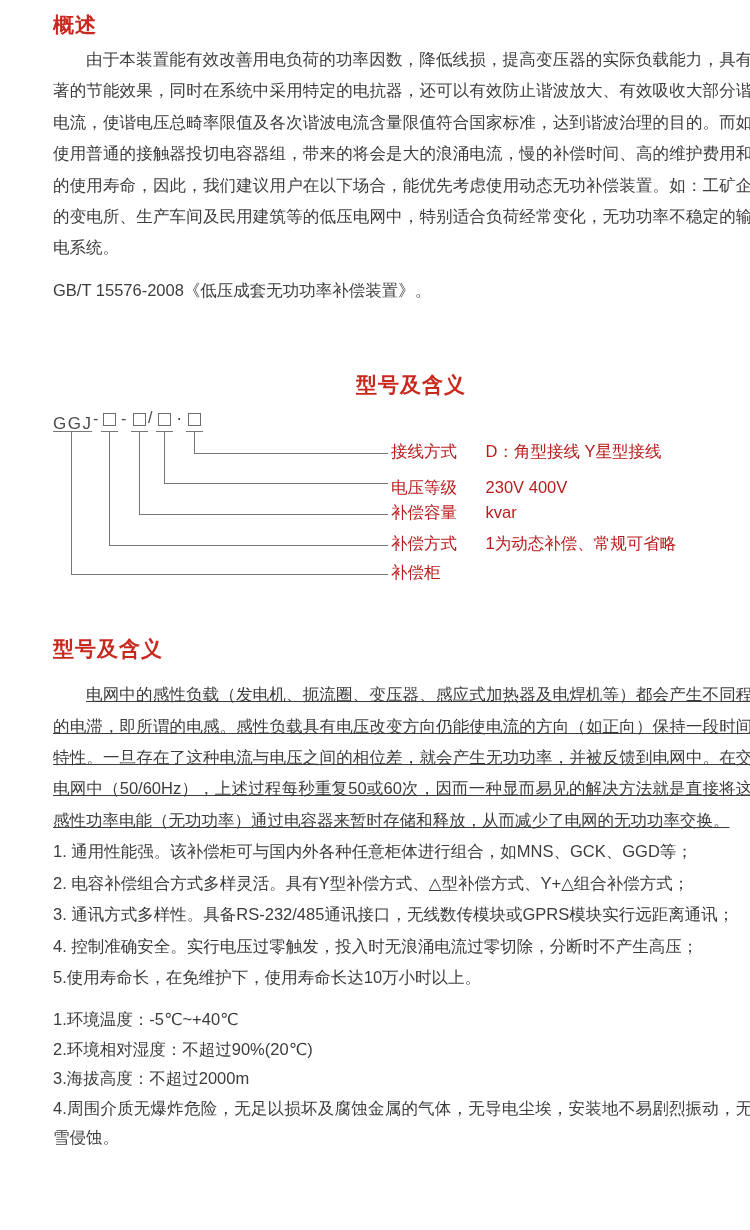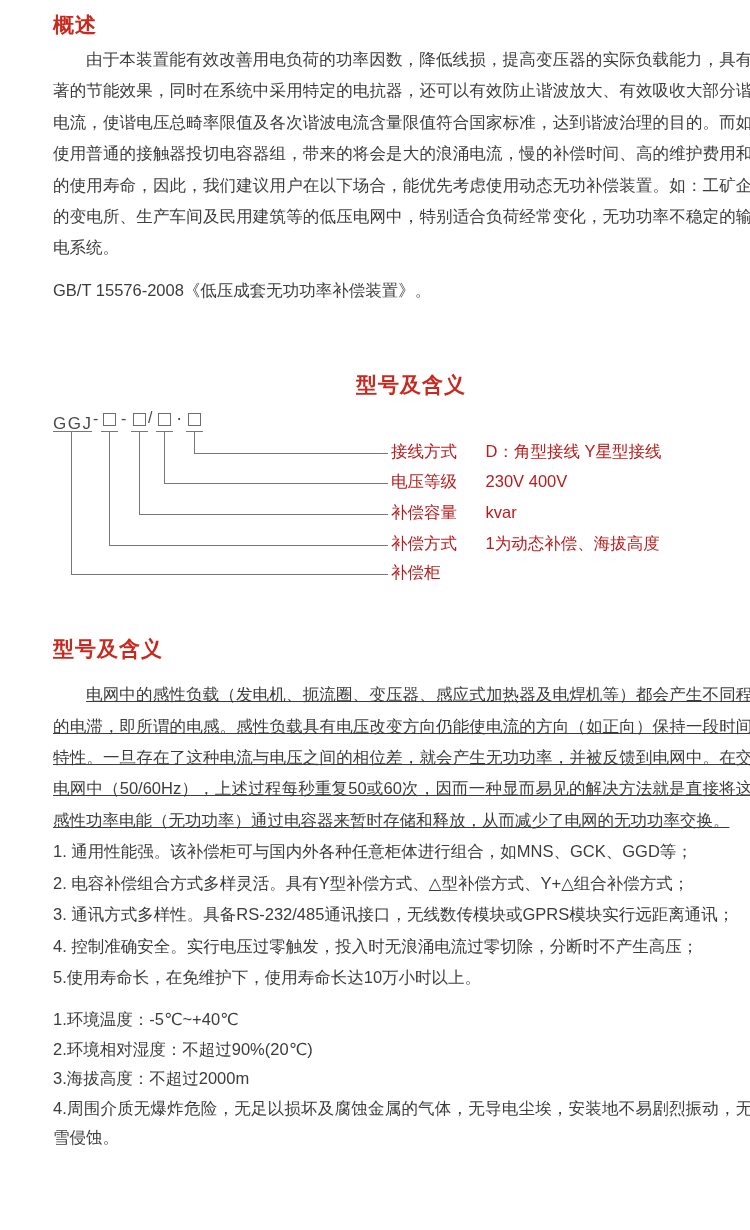--- a/index.html
+++ b/index.html
@@ -71,21 +71,21 @@
   .vl2 { left:86px;  height:82px;  }
   .vl3 { left:111px; height:51px;  }
   .vl4 { left:141px; height:21px;  }
   .dg-hl { position:absolute; height:1px; background:#777; }
   .hl0 { top:43px;  left:141px; width:194px; }
   .hl1 { top:73px;  left:111px; width:224px; }
   .hl2 { top:104px; left:86px;  width:249px; }
   .hl3 { top:135px; left:56px;  width:279px; }
   .hl4 { top:164px; left:18px;  width:317px; }
   .dg-row { position:absolute; left:338px; white-space:nowrap; font-size:16.5px; color:#b91c1c; }
-  .row0 { top:31px; } .row1 { top:61px; } .row2 { top:92px; } .row3 { top:123px; } .row4 { top:152px; }
+  .row0 { top:31px; } .row1 { top:67px; } .row2 { top:92px; } .row3 { top:123px; } .row4 { top:152px; }
   .dg-label { display:inline-block; width:90px; }
   .dg-value { display:inline-block; }
 </style>
 </head>
 <body>
 
 <div class="page">
 
   <h2 class="sec-h h-overview">概述</h2>
   <p class="body-text indent p-overview">由于本装置能有效改善用电负荷的功率因数，降低线损，提高变压器的实际负载能力，具有显著的节能效果，同时在系统中采用特定的电抗器，还可以有效防止谐波放大、有效吸收大部分谐波电流，使谐电压总畸率限值及各次谐波电流含量限值符合国家标准，达到谐波治理的目的。而如果使用普通的接触器投切电容器组，带来的将会是大的浪涌电流，慢的补偿时间、高的维护费用和短的使用寿命，因此，我们建议用户在以下场合，能优先考虑使用动态无功补偿装置。如：工矿企业的变电所、生产车间及民用建筑等的低压电网中，特别适合负荷经常变化，无功功率不稳定的输配电系统。</p>
@@ -130,21 +130,21 @@
     <div class="dg-row row1">
       <span class="dg-label">电压等级</span>
       <span class="dg-value">230V 400V</span>
     </div>
     <div class="dg-row row2">
       <span class="dg-label">补偿容量</span>
       <span class="dg-value">kvar</span>
     </div>
     <div class="dg-row row3">
       <span class="dg-label">补偿方式</span>
-      <span class="dg-value">1为动态补偿、海拔高度</span>
+      <span class="dg-value">1为动态补偿、常规可省略</span>
     </div>
     <div class="dg-row row4">
       <span class="dg-label">补偿柜</span>
       <span class="dg-value"></span>
     </div>
   </div>
 
   <h2 class="sec-h h-features">型号及含义</h2>
   <p class="body-text indent p-features">电网中的感性负载（发电机、扼流圈、变压器、感应式加热器及电焊机等）都会产生不同程度的电滞，即所谓的电感。感性负载具有电压改变方向仍能使电流的方向（如正向）保持一段时间的特性。一旦存在了这种电流与电压之间的相位差，就会产生无功功率，并被反馈到电网中。在交流电网中（50/60Hz），上述过程每秒重复50或60次，因而一种显而易见的解决方法就是直接将这些感性功率电能（无功功率）通过电容器来暂时存储和释放，从而减少了电网的无功功率交换。</p>
   <div class="feat-list">

